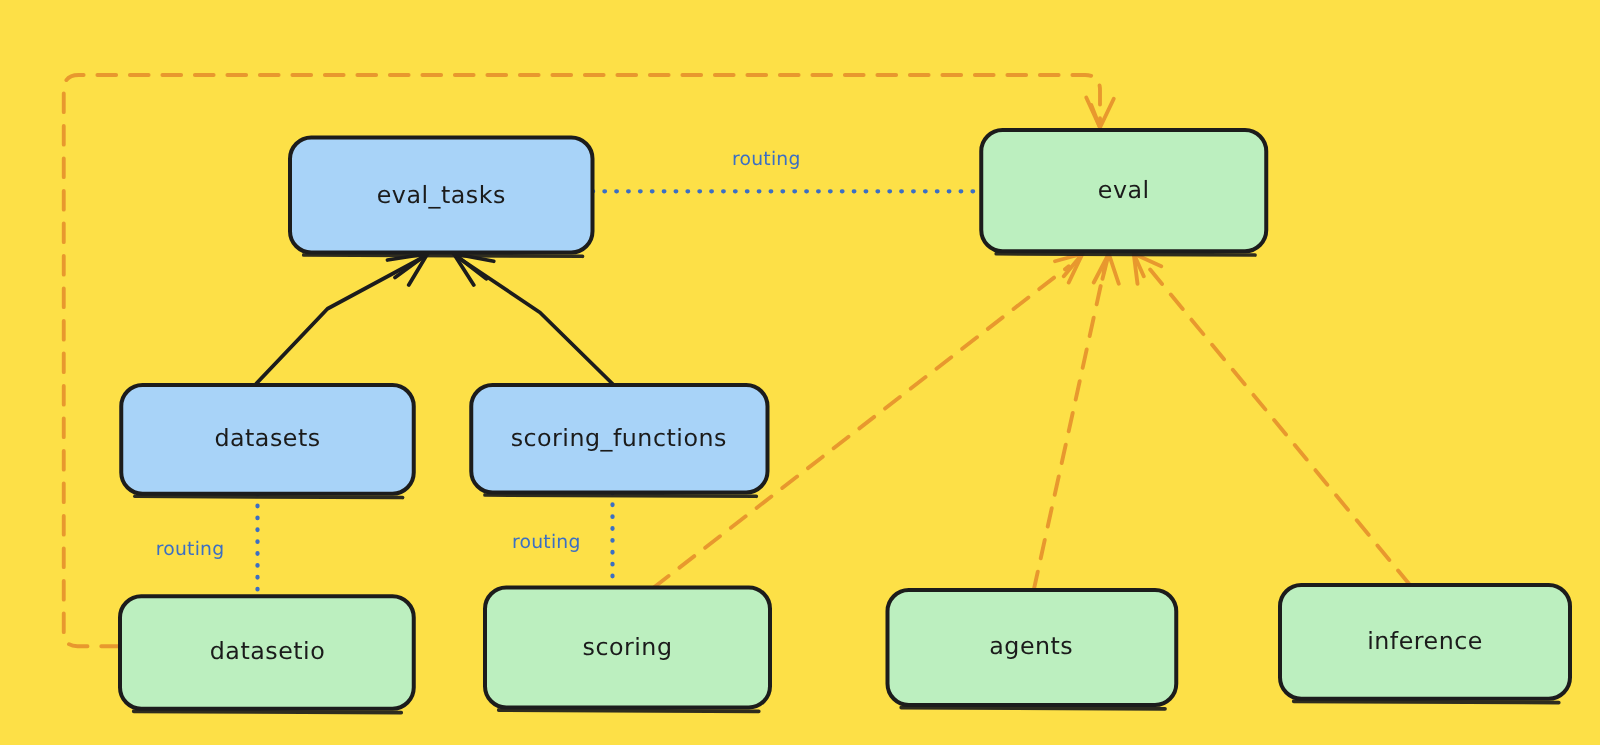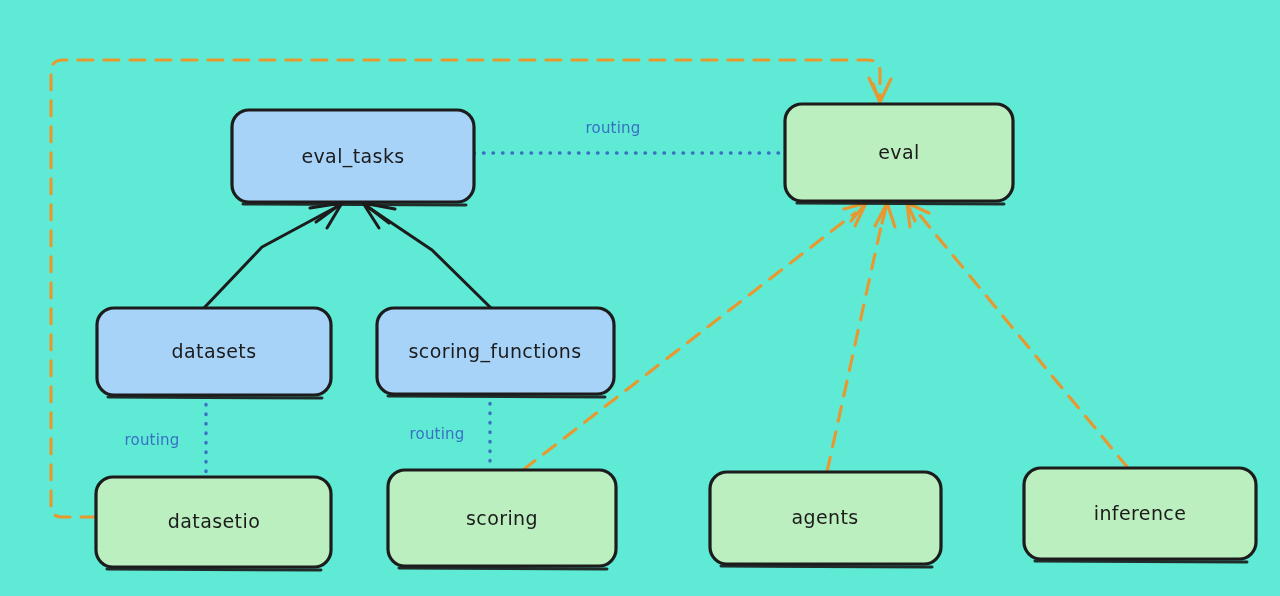--- a/index.html
+++ b/index.html
@@ -11,21 +11,21 @@
   body {
     width: 1280px;
     height: 596px;
     overflow: hidden;
     font-family: "DejaVu Sans", sans-serif;
   }
   #diagram-root {
     position: relative;
     width: 1280px;
     height: 596px;
-    background: #5eead4;
+    background: #fde047;
   }
   svg#diagram-canvas {
     position: absolute;
     top: 0;
     left: 0;
     width: 1280px;
     height: 596px;
     display: block;
   }
   .node-shape {

